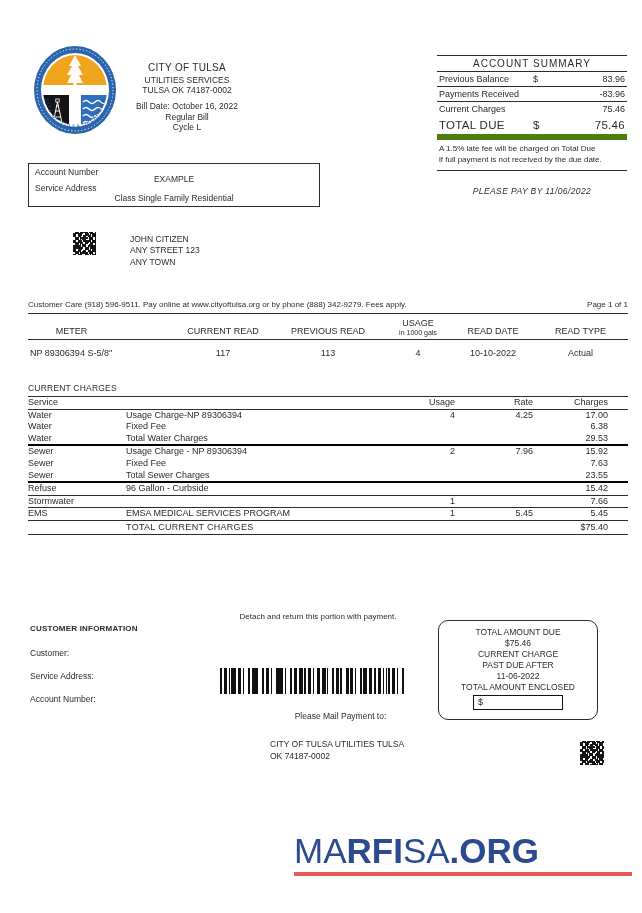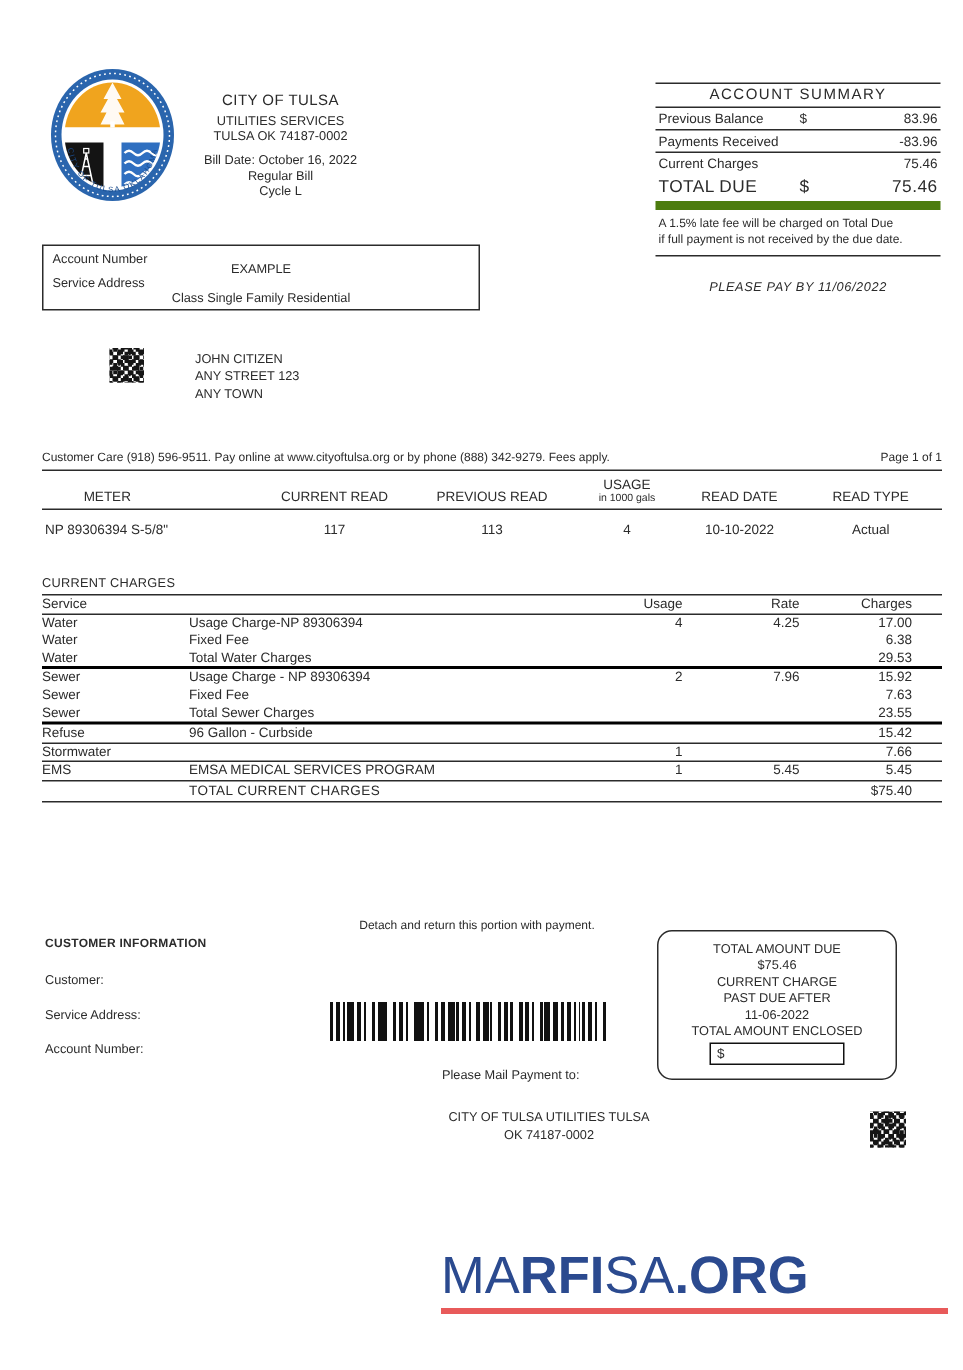--- a/index.html
+++ b/index.html
@@ -72,21 +72,21 @@
   .ci-item { position:absolute; left:0; white-space:nowrap; }
   .barcode {
     position:absolute; left:220px; top:668px; width:185px; height:26px;
     background-image:
       repeating-linear-gradient(90deg,#111 0 2px,transparent 2px 4px,#111 4px 7px,transparent 7px 9px,#111 9px 10px,transparent 10px 14px),
       repeating-linear-gradient(90deg,transparent 0 5px,#111 5px 6px,transparent 6px 11px,#111 11px 14px,transparent 14px 23px);
   }
   .coupon { position:absolute; left:438px; top:620px; width:160px; height:100px; border:1.5px solid #2b2b2b; border-radius:10px; text-align:center; font-size:8.5px; padding-top:6px; line-height:11px; }
   .amount-box { width:90px; height:15px; border:1px solid #111; margin:2px auto 0; text-align:left; padding:2px 0 0 4px; font-size:9px; line-height:1; }
   .mailto { position:absolute; left:258px; top:711px; width:165px; text-align:center; font-size:8.5px; }
-  .remit  { position:absolute; left:270px; top:739px; width:192px; text-align:center; font-size:8.5px; line-height:1.4; }
+  .remit  { position:absolute; left:270px; top:739px; width:192px; font-size:8.5px; line-height:1.4; }
   
   .watermark { position:absolute; left:294px; top:833px; width:344px; }
   .wm-text { font-size:35px; line-height:1; color:#2b4a8f; white-space:nowrap; letter-spacing:0; }
   .wm-light { font-weight:normal; }
   .wm-bold  { font-weight:bold; }
   .wm-bar { width:338px; height:4px; background:#e85a5a; margin-top:4px; }
 </style>
 </head>
 <body>
 

